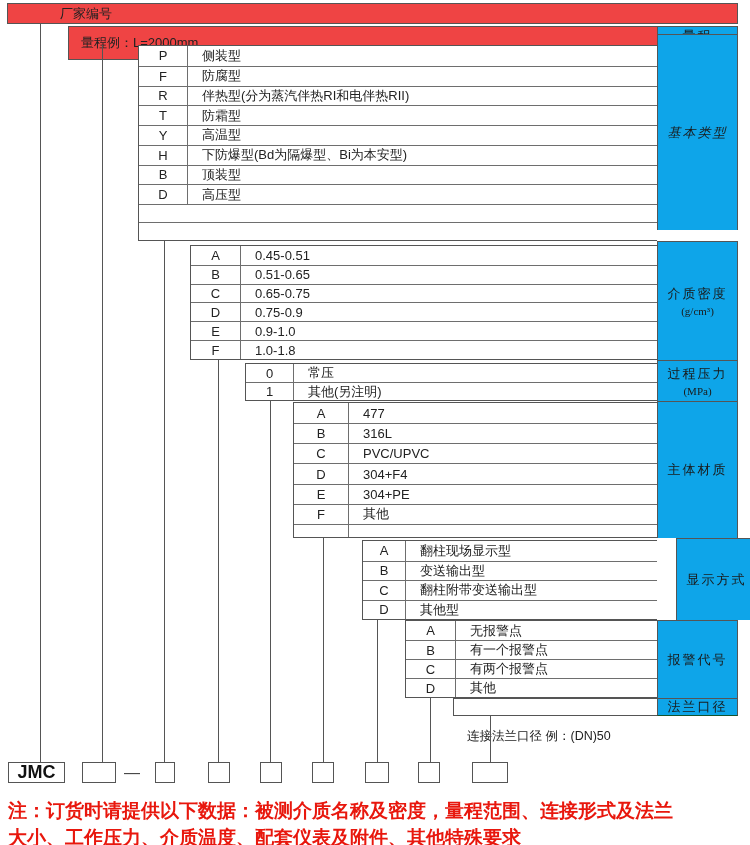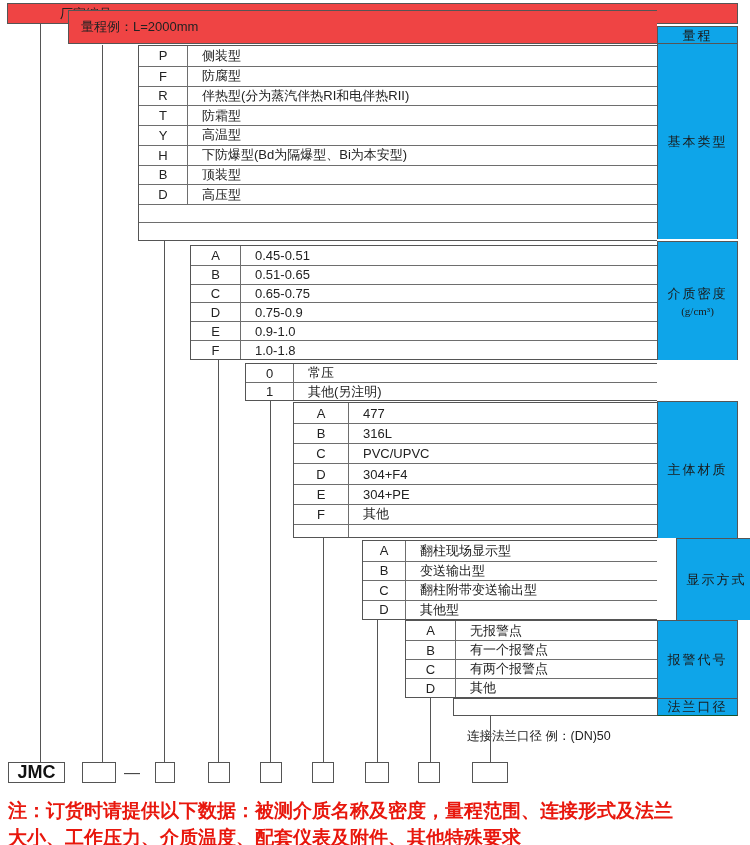--- a/index.html
+++ b/index.html
@@ -5,21 +5,21 @@
   html,body{margin:0;padding:0;background:#ffffff;}
   .canvas{
     position:relative;width:750px;height:845px;background:#fff;
     font-family:"Liberation Sans",sans-serif;color:#222;overflow:hidden;
   }
   
   .tbox{position:absolute;border:1px solid #555;box-sizing:border-box;background:#ef4444;}
   
   .top-box{left:7px;top:3px;width:731px;height:21px;display:flex;align-items:center;}
   .top-box .txt{padding-left:52px;font-size:13px;}
-  .range-row{left:68px;top:10px;width:589px;height:34px;border-right:none;display:flex;align-items:center;}
+  .range-row{left:68px;top:26px;width:589px;height:34px;border-right:none;display:flex;align-items:center;}
   .range-row .txt{padding-left:12px;font-size:13px;}
   
   .section{position:absolute;border:1px solid #555;border-right:none;box-sizing:border-box;
            display:flex;flex-direction:column;background:#fff;font-size:13px;}
   .row{display:flex;box-sizing:border-box;border-top:1px solid #6e6e6e;}
   .row:first-child{border-top:none;}
   .code{box-sizing:border-box;border-right:1px solid #6e6e6e;display:flex;align-items:center;justify-content:center;}
   .desc{flex:1;display:flex;align-items:center;padding-left:14px;white-space:nowrap;overflow:hidden;}
   .row.empty .code{border-right:1px solid #6e6e6e;}
   .row.blank{border-top:1px solid #6e6e6e;}
@@ -41,21 +41,21 @@
   .w-material{width:55px;} .w-display{width:43px;} .w-alarm{width:50px;}
   
   .label-cell{
     position:absolute;left:657px;width:81px;box-sizing:border-box;background:#0ea5e9;
     border:1px solid #555;border-bottom:none;
     display:flex;flex-direction:column;align-items:center;justify-content:center;
     font-family:"Liberation Serif",serif;font-size:13px;letter-spacing:2px;color:#1a1a1a;
   }
   .label-cell .unit{font-size:11px;letter-spacing:0;margin-top:2px;}
   .lc-range   {top:26px;height:19px;}
-  .lc-basic   {top:43px;height:196px;}
+  .lc-basic   {top:34px;height:196px;font-style:italic;}
   .lc-density {top:241px;height:119px;}
   .lc-pressure{top:360px;height:41px;}
   .lc-material{top:401px;height:137px;}
   .lc-display {top:538px;height:82px;margin-left:19px;}
   .lc-alarm   {top:620px;height:78px;}
   .lc-flange  {top:698px;height:18px;border-bottom:1px solid #14532d;}
   
   .vline{position:absolute;width:1px;background:#555;}
   
   .mbox{position:absolute;top:762px;height:21px;border:1px solid #555;box-sizing:border-box;
@@ -231,20 +231,24 @@
 
   <div class="label-cell lc-range">
     <span>量程</span>
   </div>
   <div class="label-cell lc-basic">
     <span>基本类型</span>
   </div>
   <div class="label-cell lc-density">
     <span>介质密度</span>
     <span class="unit">(g/cm³)</span>
+  </div>
+  <div class="label-cell lc-pressure">
+    <span>过程压力</span>
+    <span class="unit">(MPa)</span>
   </div>
   <div class="label-cell lc-material">
     <span>主体材质</span>
   </div>
   <div class="label-cell lc-display">
     <span>显示方式</span>
   </div>
   <div class="label-cell lc-alarm">
     <span>报警代号</span>
   </div>

